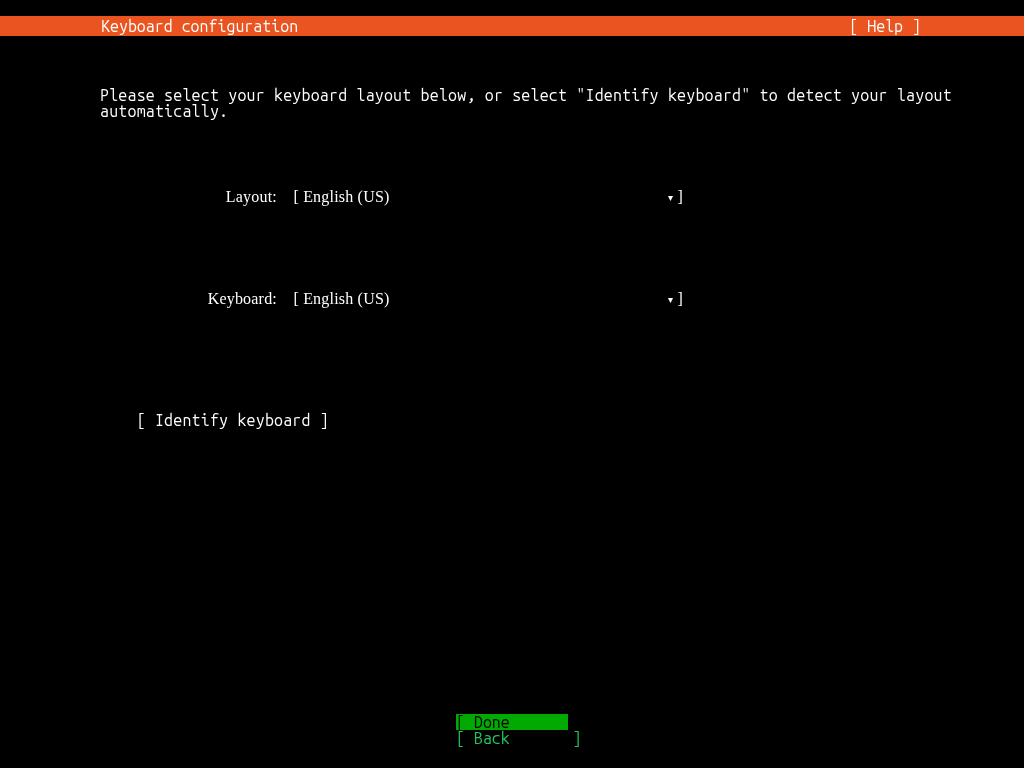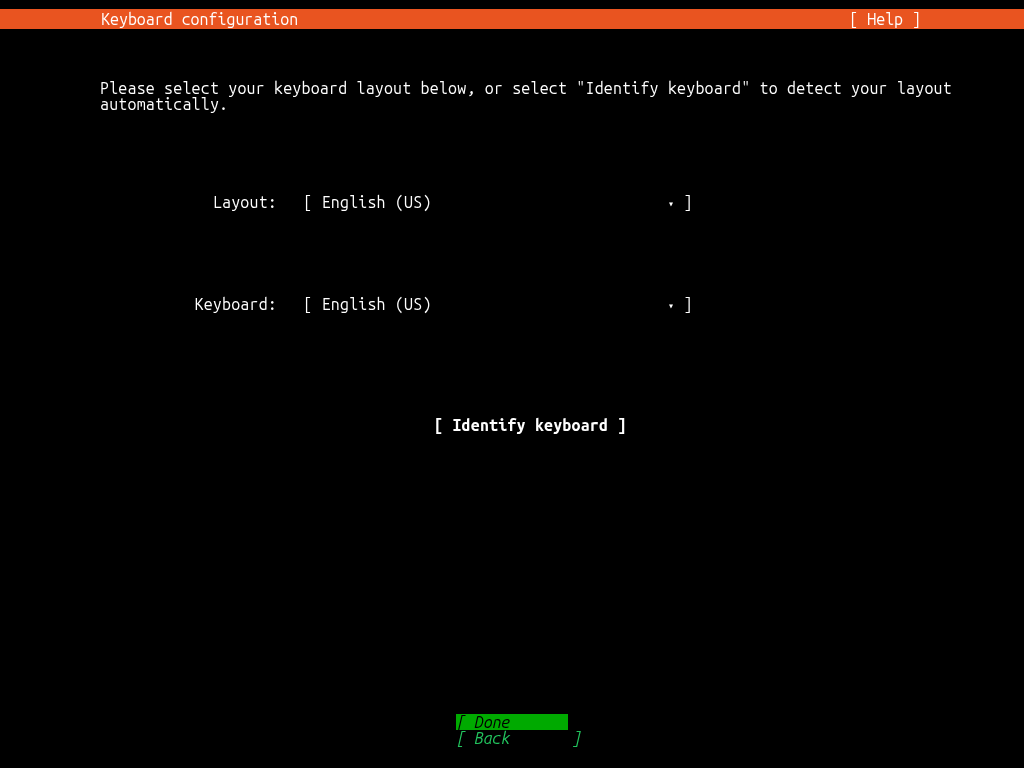--- a/index.html
+++ b/index.html
@@ -18,71 +18,70 @@
       position: relative;
     }
     .header-bar {
       background: #e95420;
       color: #ffffff;
       height: 20px;
       line-height: 20px;
       padding: 0 8px;
       display: flex;
       justify-content: space-between;
-      margin-top: 9px;
+      margin-top: 16px;
       white-space: pre;
     }
     .header-title {
       padding-left: 93px;
     }
     .header-help {
       padding-right: 95px;
       text-align: center;
     }
     .content {
       padding: 15px 100px 0 100px;
       white-space: pre;
       letter-spacing: 0.2px;
     }
     .instruction-text {
       color: #ffffff;
       line-height: 16px;
-      margin-bottom: 28px;
+      margin-bottom: 16px;
     }
     .form-row {
       display: flex;
       position: relative;
       height: 16px;
       line-height: 16px;
       margin-bottom: 32px;
+      font-family: Liberation Serif, serif;
     }
     .form-label {
       text-align: right;
       width: 185px;
       padding-right: 8px;
     }
     .form-select {
       display: inline;
     }
     .select-arrow {
       position: absolute;
       left: 568px;
     }
     .identify-row {
-      text-align: center;
+      text-align: left;
       margin-top: 0px;
-      font-weight: bold;
     }
     .footer {
       position: absolute;
       bottom: 22px;
       left: 0;
       right: 0;
       text-align: center;
-      font-style: italic;
     }
     .footer-button {
       display: block;
       width: 112px;
       margin: 0 auto;
       text-align: left;
       white-space: pre;
       line-height: 16px;
       height: 16px;
     }

